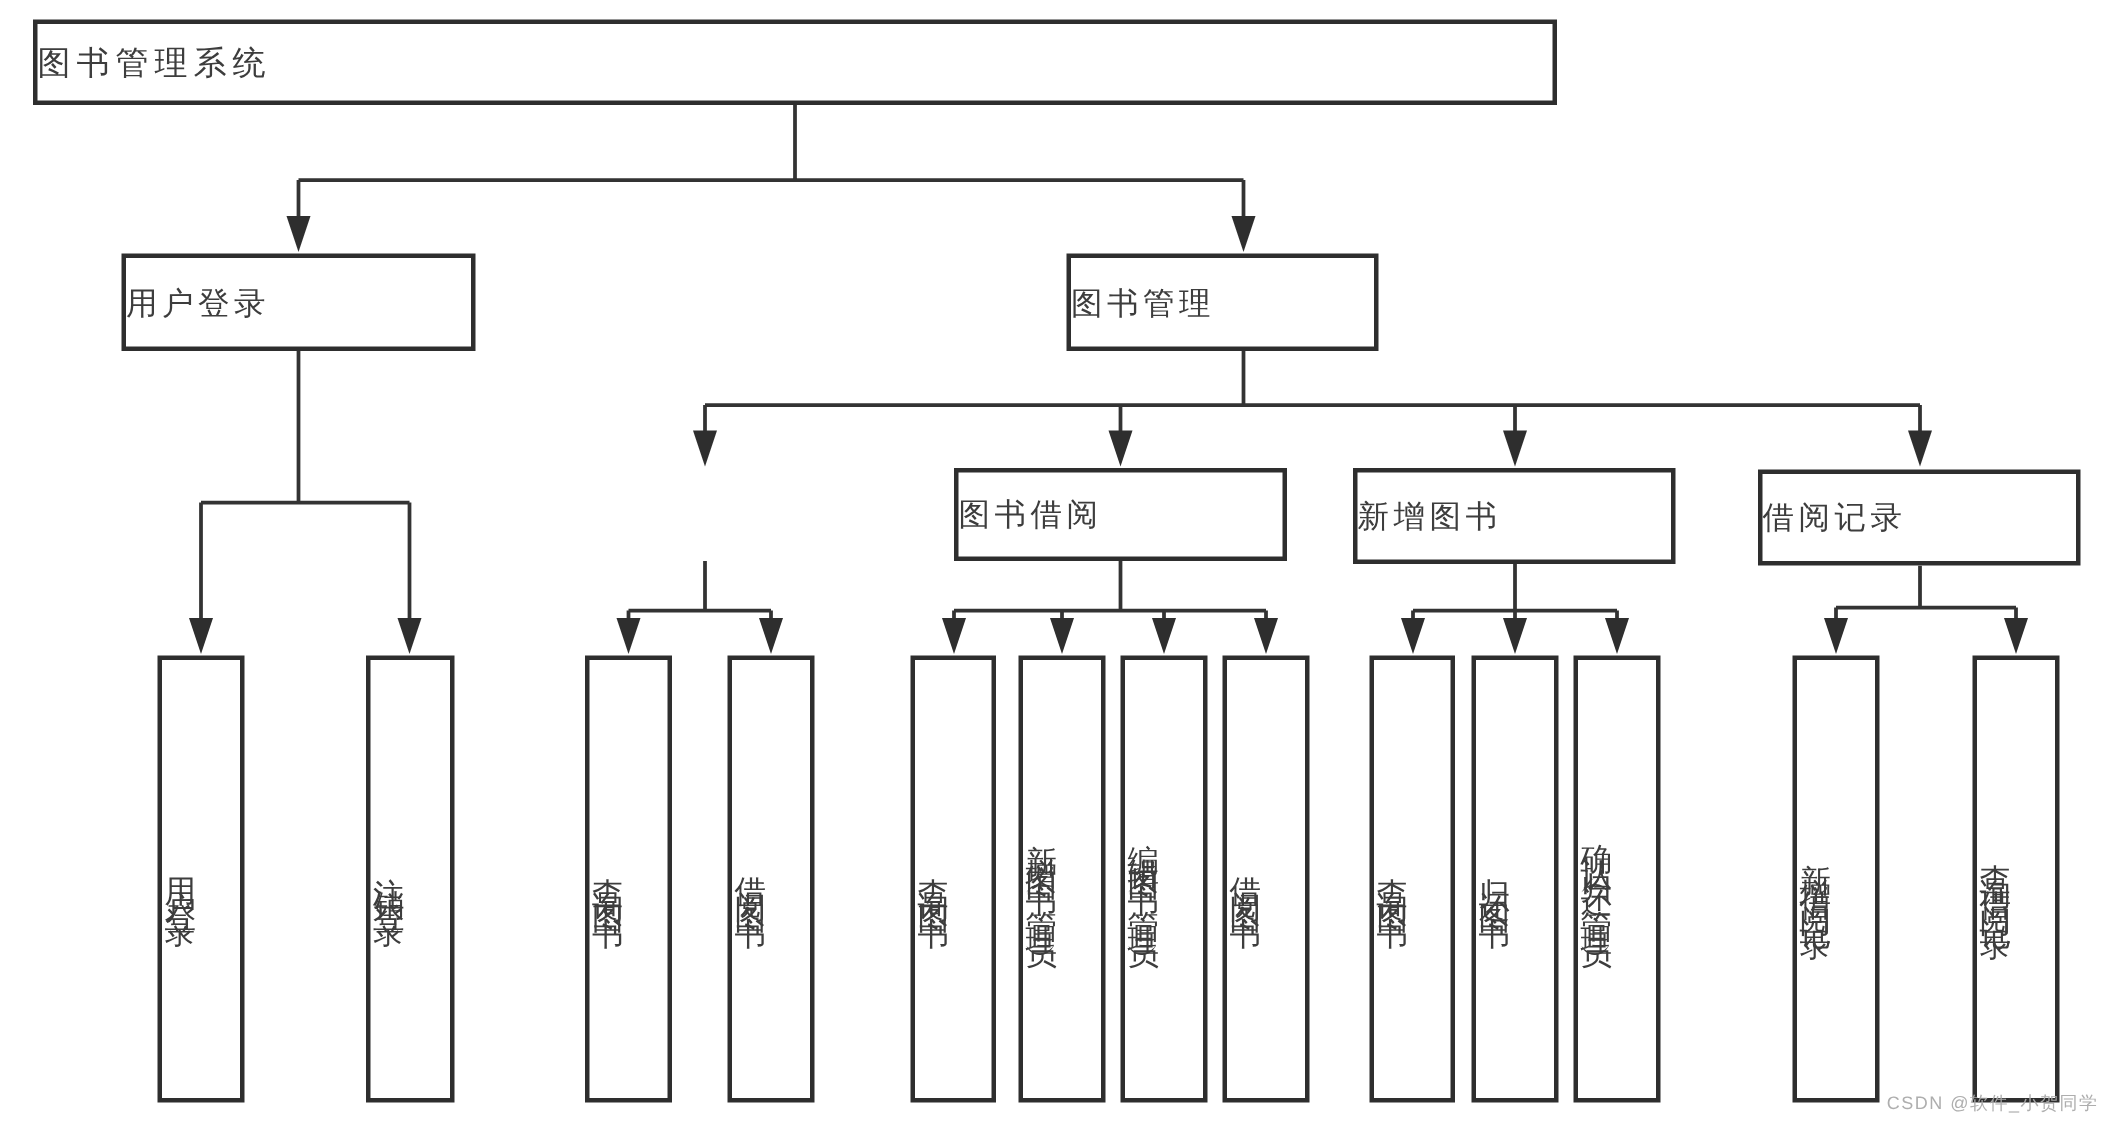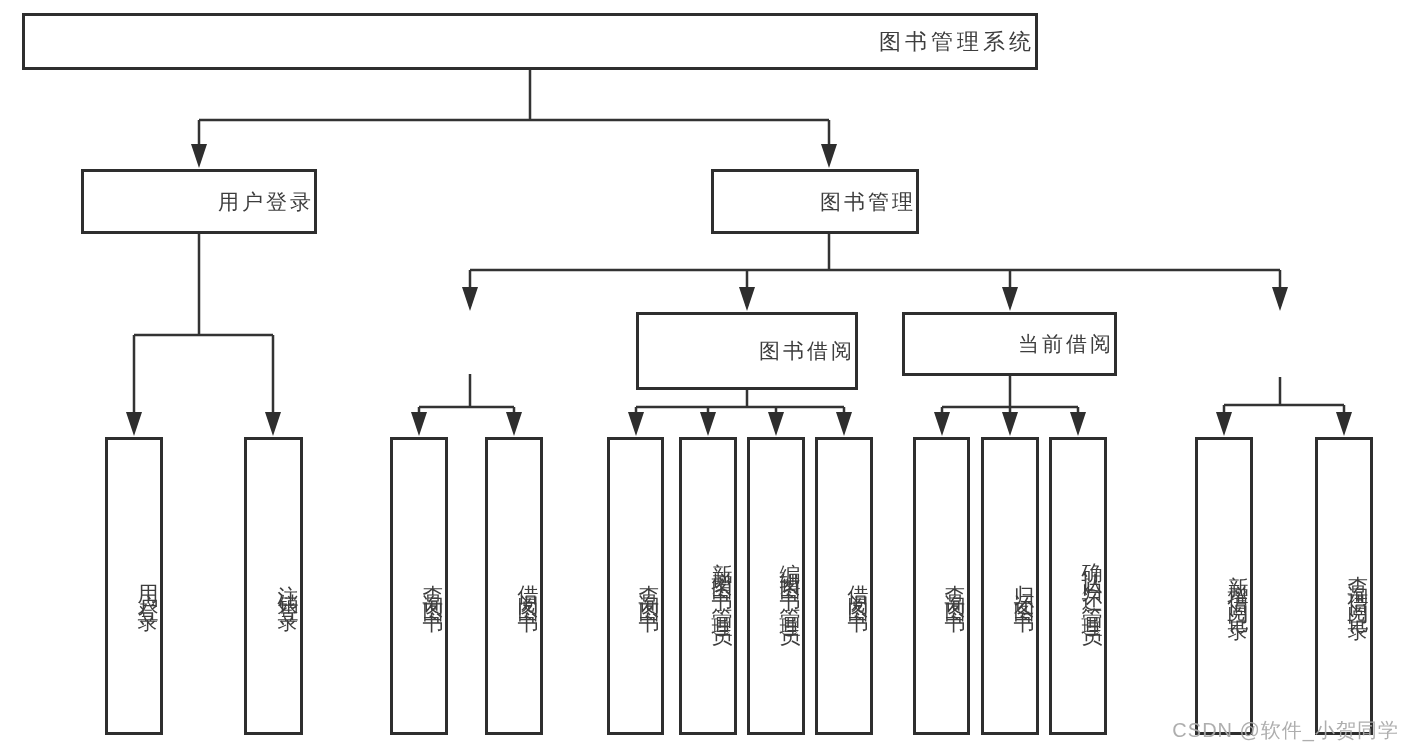--- a/index.html
+++ b/index.html
@@ -6,33 +6,33 @@
   html,body { background:#ffffff; }
   body { font-family:"Liberation Sans", sans-serif; }
   .canvas {
     position:relative; width:1405px; height:747px;
     background:#ffffff; overflow:hidden;
   }
   .wires { position:absolute; left:0; top:0; width:1405px; height:747px; }
   .node {
     position:absolute; background:#ffffff;
     border:3px solid #2e2e2e;
-    display:flex; align-items:center; justify-content:flex-end;
+    display:flex; align-items:center; justify-content:flex-start;
     color:#3d3d3d;
   }
   .h-node { font-size:21px; letter-spacing:3px; white-space:nowrap; }
   .root-node { font-size:22px; letter-spacing:4px; }
   .v-node .v-text {
     writing-mode:vertical-rl; text-orientation:mixed;
     font-size:21px; letter-spacing:9px; line-height:1.1;
     color:#3d3d3d;
   }
   .watermark {
     position:absolute; right:6px; bottom:3px; z-index:5;
-    font-size:20px; color:rgba(170,170,170,0.95);
+    font-size:12px; color:rgba(170,170,170,0.95);
     letter-spacing:1px; white-space:nowrap;
   }
 </style>
 </head>
 <body>
 
 <div class="canvas">
 
   <svg class="wires" viewBox="0 0 1405 747" xmlns="http://www.w3.org/2000/svg">
     <path fill="none" stroke="#333333" stroke-width="2.5" d="
@@ -70,25 +70,28 @@
     <span>图书管理系统</span>
   </div>
 
   <div class="node h-node" style="left:81px; top:169px; width:236px; height:65px;">
     <span>用户登录</span>
   </div>
   <div class="node h-node" style="left:711px; top:169px; width:208px; height:65px;">
     <span>图书管理</span>
   </div>
 
-  <div class="node h-node" style="left:636px; top:312px; width:222px; height:78px;">
+  <div class="node h-node" style="left:636px; top:312px; width:222px; height:62px;">
     <span>图书借阅</span>
   </div>
   <div class="node h-node" style="left:902px; top:312px; width:215px; height:64px;">
-    <span>当前借阅</span>
+    <span>新增图书</span>
+  </div>
+  <div class="node h-node" style="left:1172px; top:313px; width:215px; height:64px;">
+    <span>借阅记录</span>
   </div>
 
   <div class="node v-node" style="left:105px; top:437px; width:58px; height:298px;">
     <div class="v-text">用户登录</div>
   </div>
   <div class="node v-node" style="left:244px; top:437px; width:59px; height:298px;">
     <div class="v-text">注销登录</div>
   </div>
 
   <div class="node v-node" style="left:390px; top:437px; width:58px; height:298px;">

